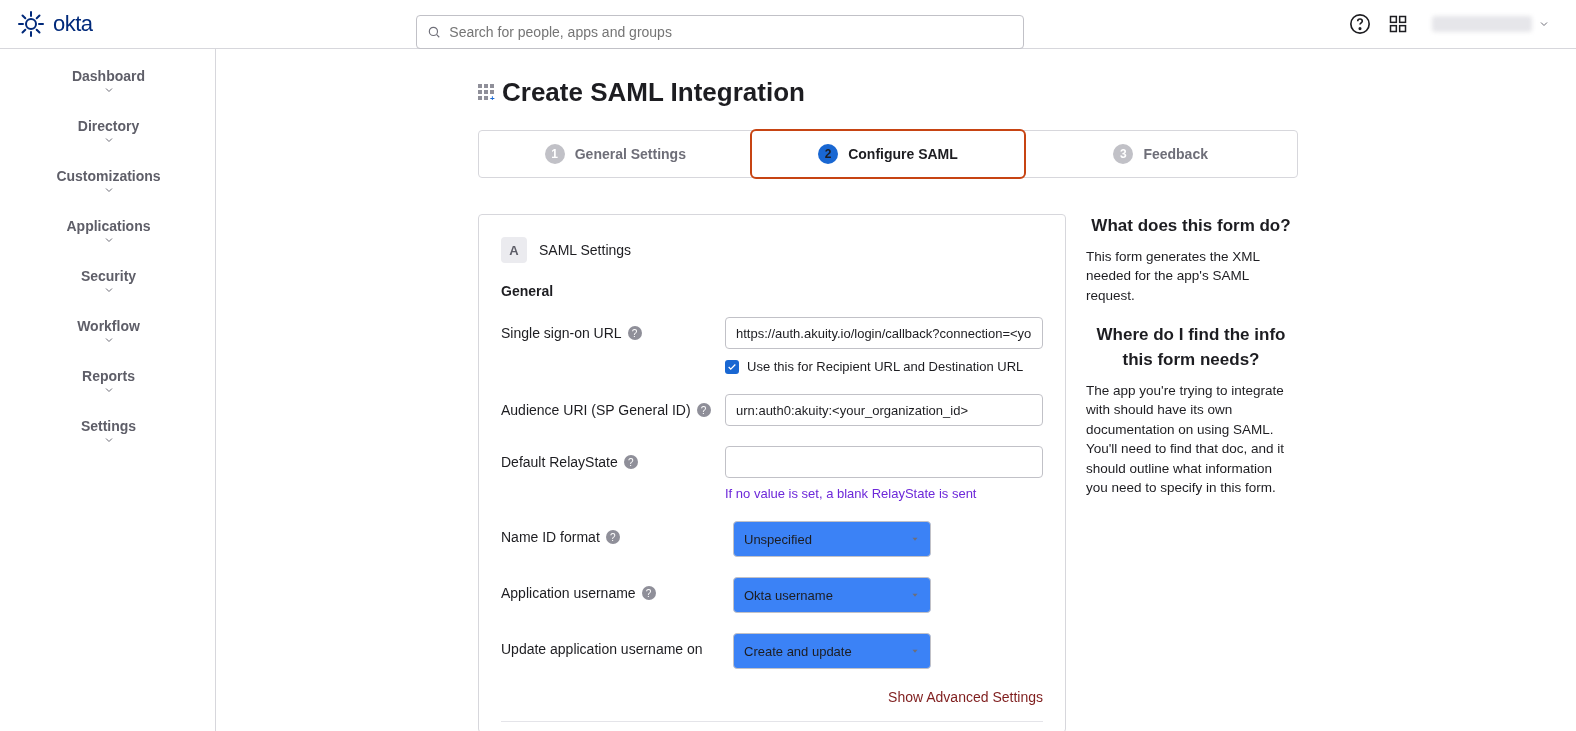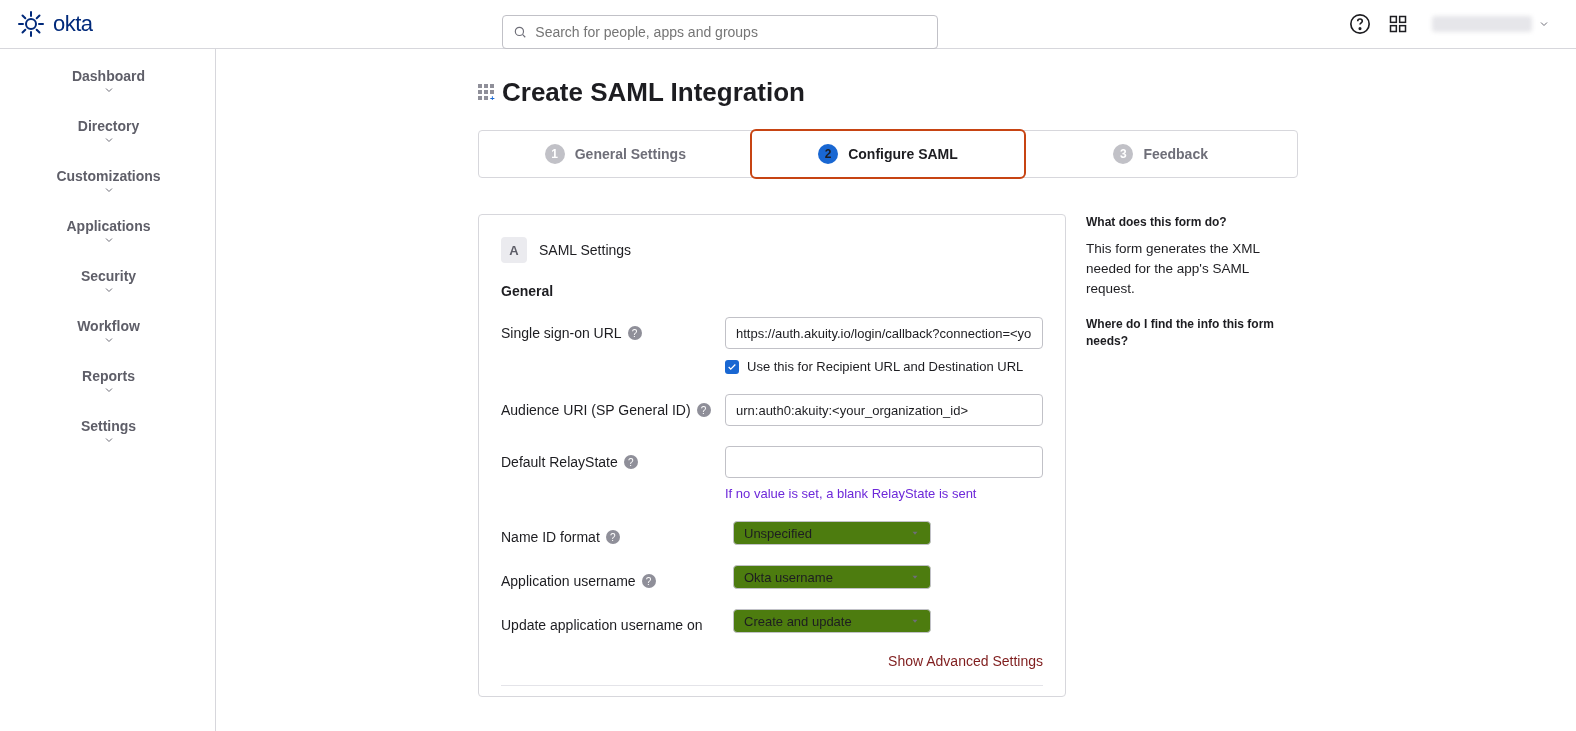--- a/index.html
+++ b/index.html
@@ -1,21 +1,21 @@
 <!DOCTYPE html>
 <html><head>
 <meta charset="utf-8">
 <style>
   * { box-sizing: border-box; margin: 0; padding: 0; }
   body { font-family: -apple-system, "Segoe UI", Helvetica, Arial, sans-serif; color: #1d1d21; background:#fff; font-size:14px; }
   .topbar { display:flex; align-items:center; height:49px; border-bottom:1px solid #d7d7dc; padding:0 18px; }
   .logo { display:flex; align-items:center; gap:9px; }
   .logo-text { font-weight:400; font-size:22px; letter-spacing:-0.5px; color:#00297A; }
   .search-wrap { flex:1; display:flex; justify-content:center; }
-  .search { width:436px; height:34px; border:1px solid #c1c1c7; border-radius:4px; display:flex; align-items:center; padding:0 10px; gap:8px; color:#6e6e78;margin-top:16px; }
+  .search { width:608px; height:34px; border:1px solid #c1c1c7; border-radius:4px; display:flex; align-items:center; padding:0 10px; gap:8px; color:#6e6e78;margin-top:16px; }
   .search input { border:none; outline:none; flex:1; font-size:14px; color:#1d1d21; background:transparent; }
   .top-right { display:flex; align-items:center; gap:14px; }
   .icon-btn { width:24px; height:24px; display:flex; align-items:center; justify-content:center; color:#1d1d21; cursor:pointer; }
   .user-chip { display:flex; align-items:center; gap:6px; color:#7a7a82; cursor:pointer; padding:4px 8px; }
   .user-blur { width:100px; height:16px; background:#e6e6ea; border-radius:3px; filter:blur(2px); }
 
   .shell { display:flex; height:calc(731px - 49px); }
   .sidebar { width:216px; border-right:1px solid #d7d7dc; padding-top:8px; }
   .nav-item { display:flex; align-items:center; justify-content:space-between; padding:11px 18px 11px 20px; font-size:14px; font-weight:600; color:#5e5e68; cursor:pointer;flex-direction:column; }
 
@@ -38,26 +38,26 @@
   .section-title { font-weight:600; font-size:14px; margin:12px 0 18px 0; }
   .form-row { display:flex; align-items:flex-start; margin-bottom:20px; gap:12px; }
   .form-label { width:220px; padding-top:8px; font-size:14px; display:flex; align-items:center; gap:6px; }
   .help-dot { width:14px; height:14px; border-radius:50%; background:#8f8f99; color:#fff; font-size:10px; display:inline-flex; align-items:center; justify-content:center; cursor:help; }
   .form-field { flex:1; }
   .text-input { width:100%; height:32px; border:1px solid #c1c1c7; border-radius:4px; padding:0 10px; font-size:13px; color:#1d1d21; outline:none; }
   .text-input.wide { width: 318px; }
   .check-row { display:flex; align-items:center; gap:8px; margin-top:10px; font-size:13px; }
   .checkbox { width:14px; height:14px; border-radius:3px; background:#1967d2; display:inline-flex; align-items:center; justify-content:center; }
   .hint-text { font-size:13px; color:#6d28d9; margin-top:8px; }
-  .select { width:198px; height:24px; border:1px solid #c1c1c7; border-radius:4px; display:flex; align-items:center; justify-content:space-between; padding:0 10px; font-size:13px; color:#1d1d21; cursor:pointer; background:#4d7c0f; }
+  .select { width:198px; height:36px; border:1px solid #c1c1c7; border-radius:4px; display:flex; align-items:center; justify-content:space-between; padding:0 10px; font-size:13px; color:#1d1d21; cursor:pointer; background:#3b82f6; }
   .adv-link { text-align:right; color:#7f1d1d; font-size:14px; cursor:pointer; margin:16px 0 8px 0; }
   hr.sep { border:none; border-top:1px solid #e4e4e9; margin:16px 0 0 0; }
 
   .help-panel { width:210px; font-size:14px; line-height:1.45; color:#1d1d21; }
-  .help-panel h4 { font-weight:700; font-size:12px; margin-bottom:8px; }
+  .help-panel h4 { font-weight:700; font-size:17px; margin-bottom:8px;text-align:center; }
   .help-panel p { margin-bottom:18px; font-size:13.5px; }
   svg { display:block; }
 </style>
 </head>
 <body>
 
 <div class="topbar">
   <div class="logo">
     <span>
       <svg width="26" height="26" viewBox="0 0 26 26">
@@ -323,18 +323,19 @@
           </div>
 
           <div class="adv-link">Show Advanced Settings</div>
           <hr class="sep">
         </div>
 
         <div class="help-panel">
           <h4>What does this form do?</h4>
           <p>This form generates the XML needed for the app's SAML request.</p>
           <h4>Where do I find the info this form needs?</h4>
+          <p>The app you're trying to integrate with should have its own documentation on using SAML. You'll need to find that doc, and it should outline what information you need to specify in this form.</p>
         </div>
 
       </div>
     </div>
   </div>
 </div>
 
 </body></html>

